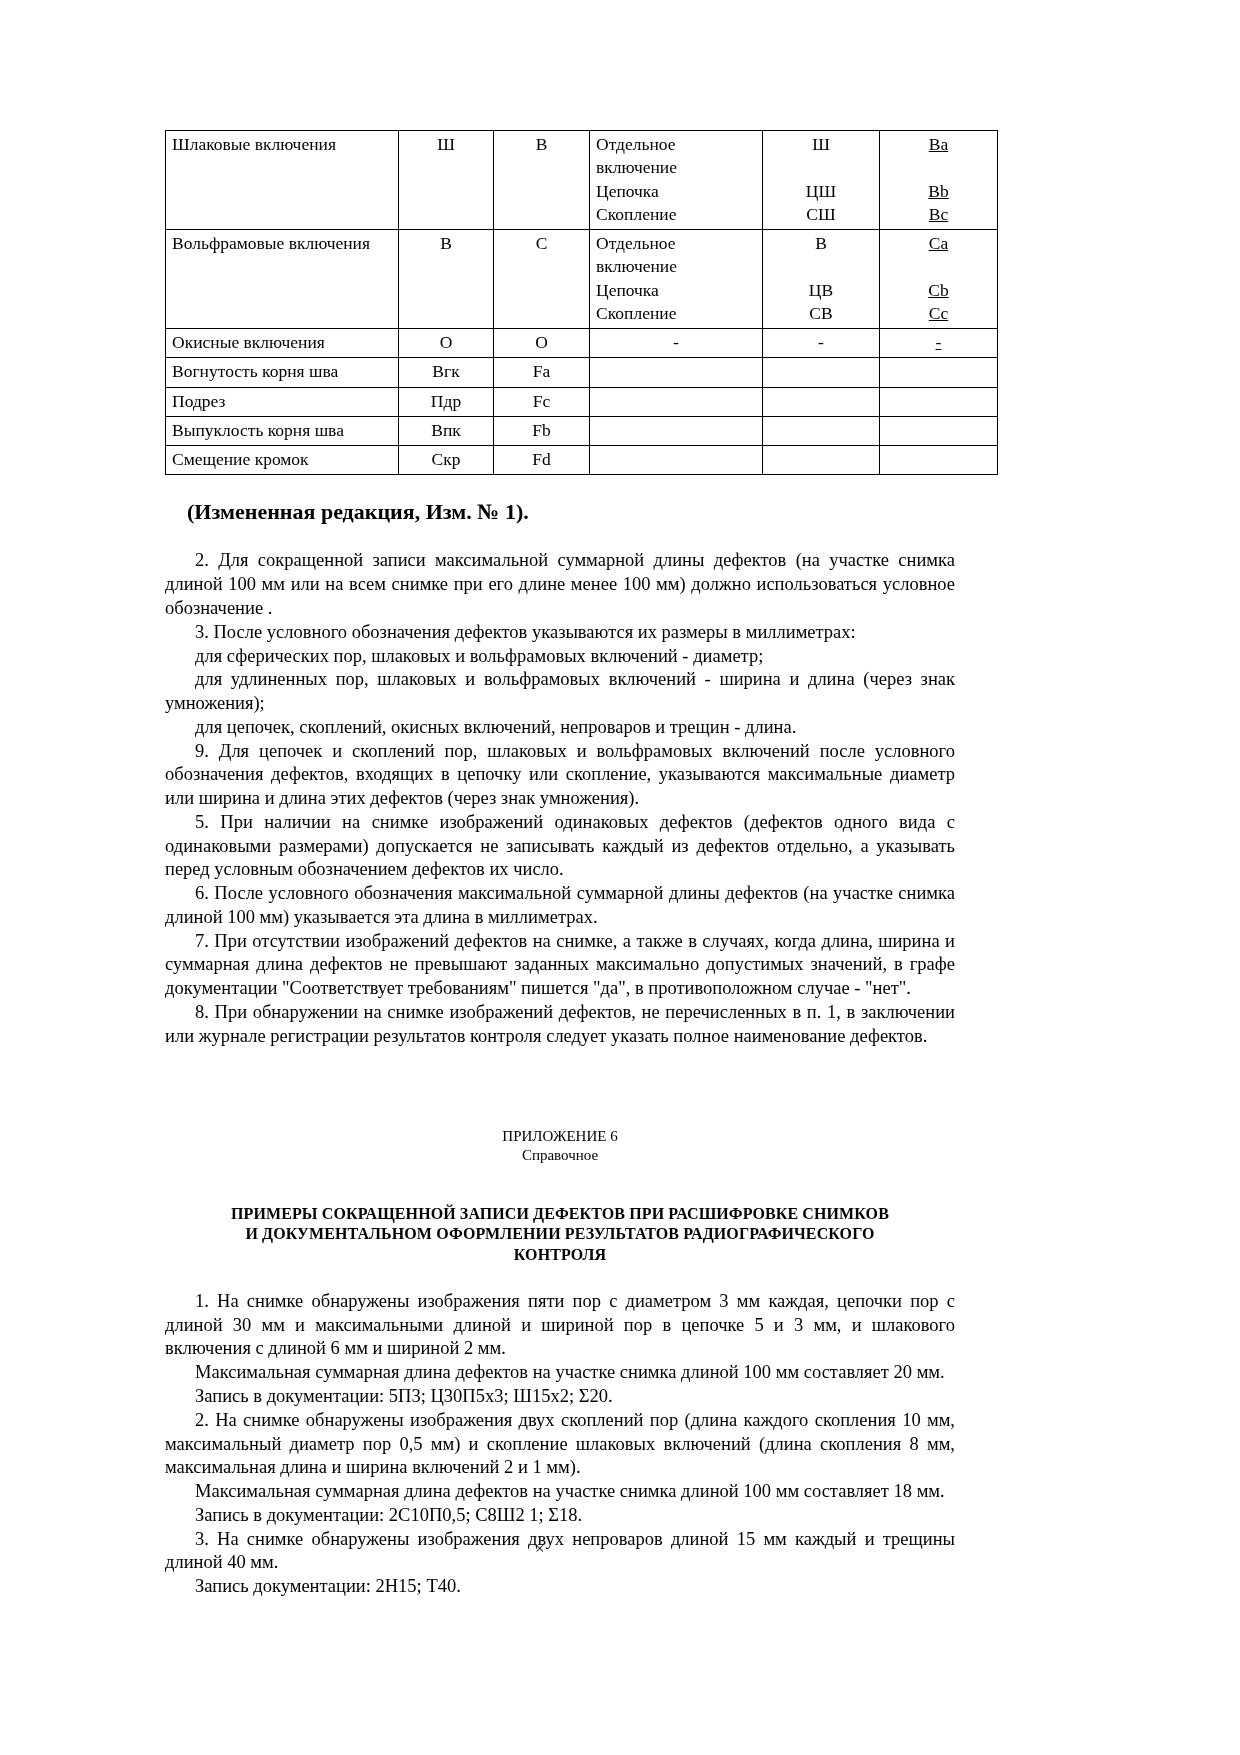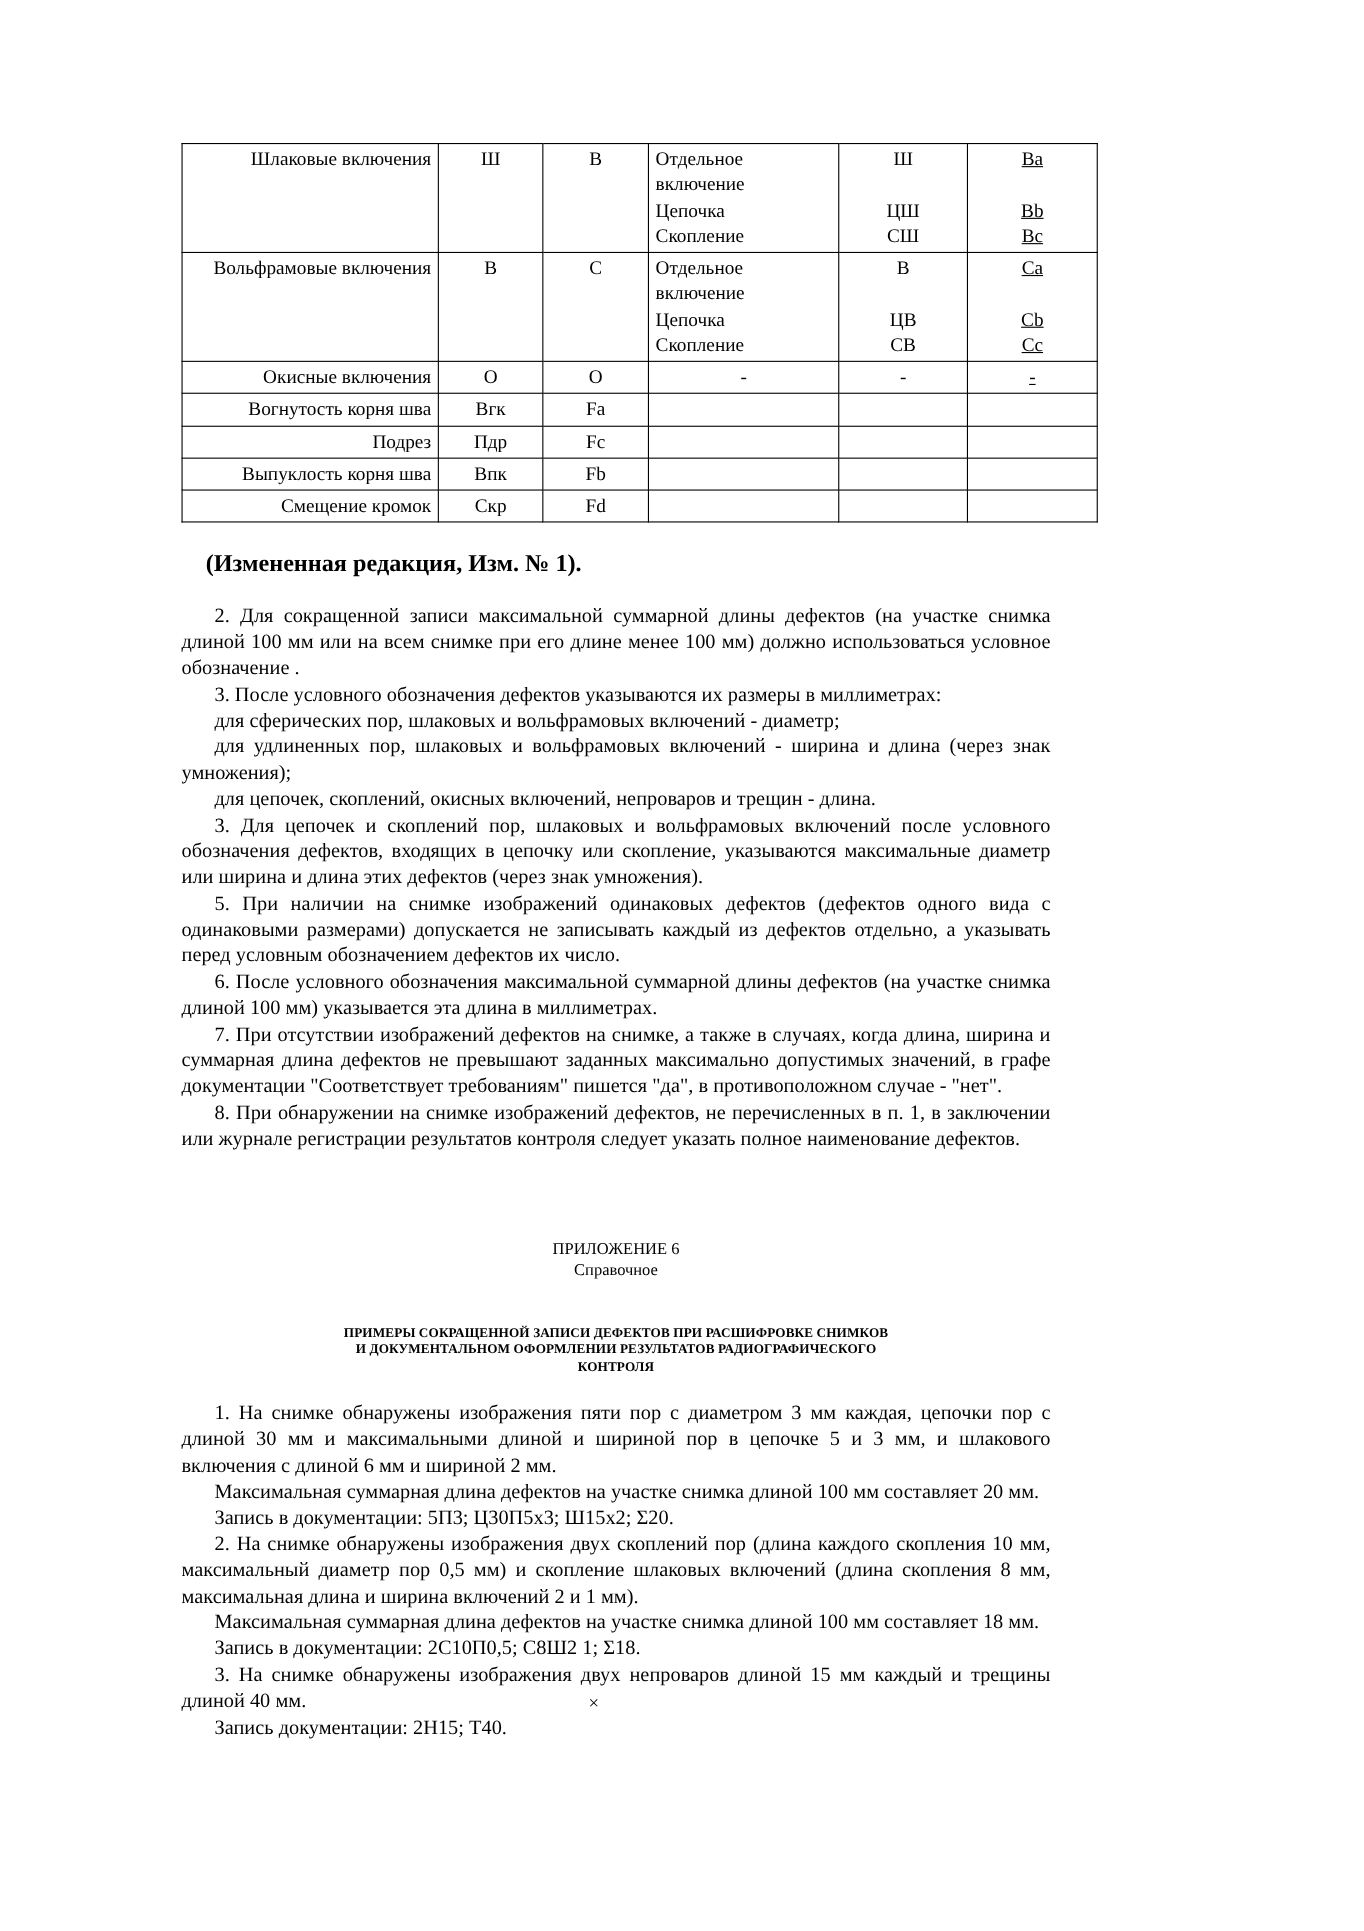--- a/index.html
+++ b/index.html
@@ -30,21 +30,21 @@
     width: 790px;
     table-layout: fixed;
     font-size: 17.5px;
     line-height: 1.33;
   }
   .defect-table td {
     border: 1.6px solid #000;
     padding: 2px 6px 3px 6px;
     vertical-align: top;
   }
-  .defect-table td.c-name   { width: 220px; text-align: right; }
+  .defect-table td.c-name   { width: 220px; text-align: left; }
   .defect-table td.c-sym    { width: 82px;  text-align: center; }
   .defect-table td.c-lat    { width: 83px;  text-align: center; }
   .defect-table td.c-kind   { width: 160px; text-align: left; margin-left: 21px; }
   .defect-table td.c-sym2   { width: 104px; text-align: center; }
   .defect-table td.c-lat2   { width: 105px; text-align: center; text-decoration: underline; }
   .defect-table td.center   { text-align: center; }
   .stack-line { display: block; min-height: 1.33em; }
   .stack-line.blank { visibility: hidden; }
 
   
@@ -66,21 +66,21 @@
   .gap-xl  { height: 54px; }
 
   .appendix-block {
     text-align: center;
     font-size: 15px;
     line-height: 1.3;
   }
   .title-block {
     text-align: center;
     font-weight: bold;
-    font-size: 12px;
+    font-size: 16px;
     line-height: 1.3;
     letter-spacing: 0.1px;
   }
 
   .times-mark {
     position: absolute;
     font-size: 17px;
     font-family: "Liberation Serif", serif;
   }
 </style>
@@ -190,21 +190,21 @@
 
   <div class="gap-md"></div>
   <p class="bold-note">(Измененная редакция, Изм. № 1).</p>
 
   <div class="gap-md"></div>
   <p class="para">2. Для сокращенной записи максимальной суммарной длины дефектов (на участке снимка длиной 100 мм или на всем снимке при его длине менее 100 мм) должно использоваться условное обозначение .</p>
   <p class="para">3. После условного обозначения дефектов указываются их размеры в миллиметрах:</p>
   <p class="para">для сферических пор, шлаковых и вольфрамовых включений - диаметр;</p>
   <p class="para">для удлиненных пор, шлаковых и вольфрамовых включений - ширина и длина (через знак умножения);</p>
   <p class="para">для цепочек, скоплений, окисных включений, непроваров и трещин - длина.</p>
-  <p class="para">3. Для цепочек и скоплений пор, шлаковых и вольфрамовых включений после условного обозначения дефектов, входящих в цепочку или скопление, указываются максимальные диаметр или ширина и длина этих дефектов (через знак умножения).</p>
+  <p class="para">9. Для цепочек и скоплений пор, шлаковых и вольфрамовых включений после условного обозначения дефектов, входящих в цепочку или скопление, указываются максимальные диаметр или ширина и длина этих дефектов (через знак умножения).</p>
   <p class="para">5. При наличии на снимке изображений одинаковых дефектов (дефектов одного вида с одинаковыми размерами) допускается не записывать каждый из дефектов отдельно, а указывать перед условным обозначением дефектов их число.</p>
   <p class="para">6. После условного обозначения максимальной суммарной длины дефектов (на участке снимка длиной 100 мм) указывается эта длина в миллиметрах.</p>
   <p class="para">7. При отсутствии изображений дефектов на снимке, а также в случаях, когда длина, ширина и суммарная длина дефектов не превышают заданных максимально допустимых значений, в графе документации "Соответствует требованиям" пишется "да", в противоположном случае - "нет".</p>
   <p class="para">8. При обнаружении на снимке изображений дефектов, не перечисленных в п. 1, в заключении или журнале регистрации результатов контроля следует указать полное наименование дефектов.</p>
 
   <div class="gap-xl"></div>
   <div class="gap-md"></div>
   <div class="appendix-block">
     <div>ПРИЛОЖЕНИЕ 6</div>
     <div>Справочное</div>

